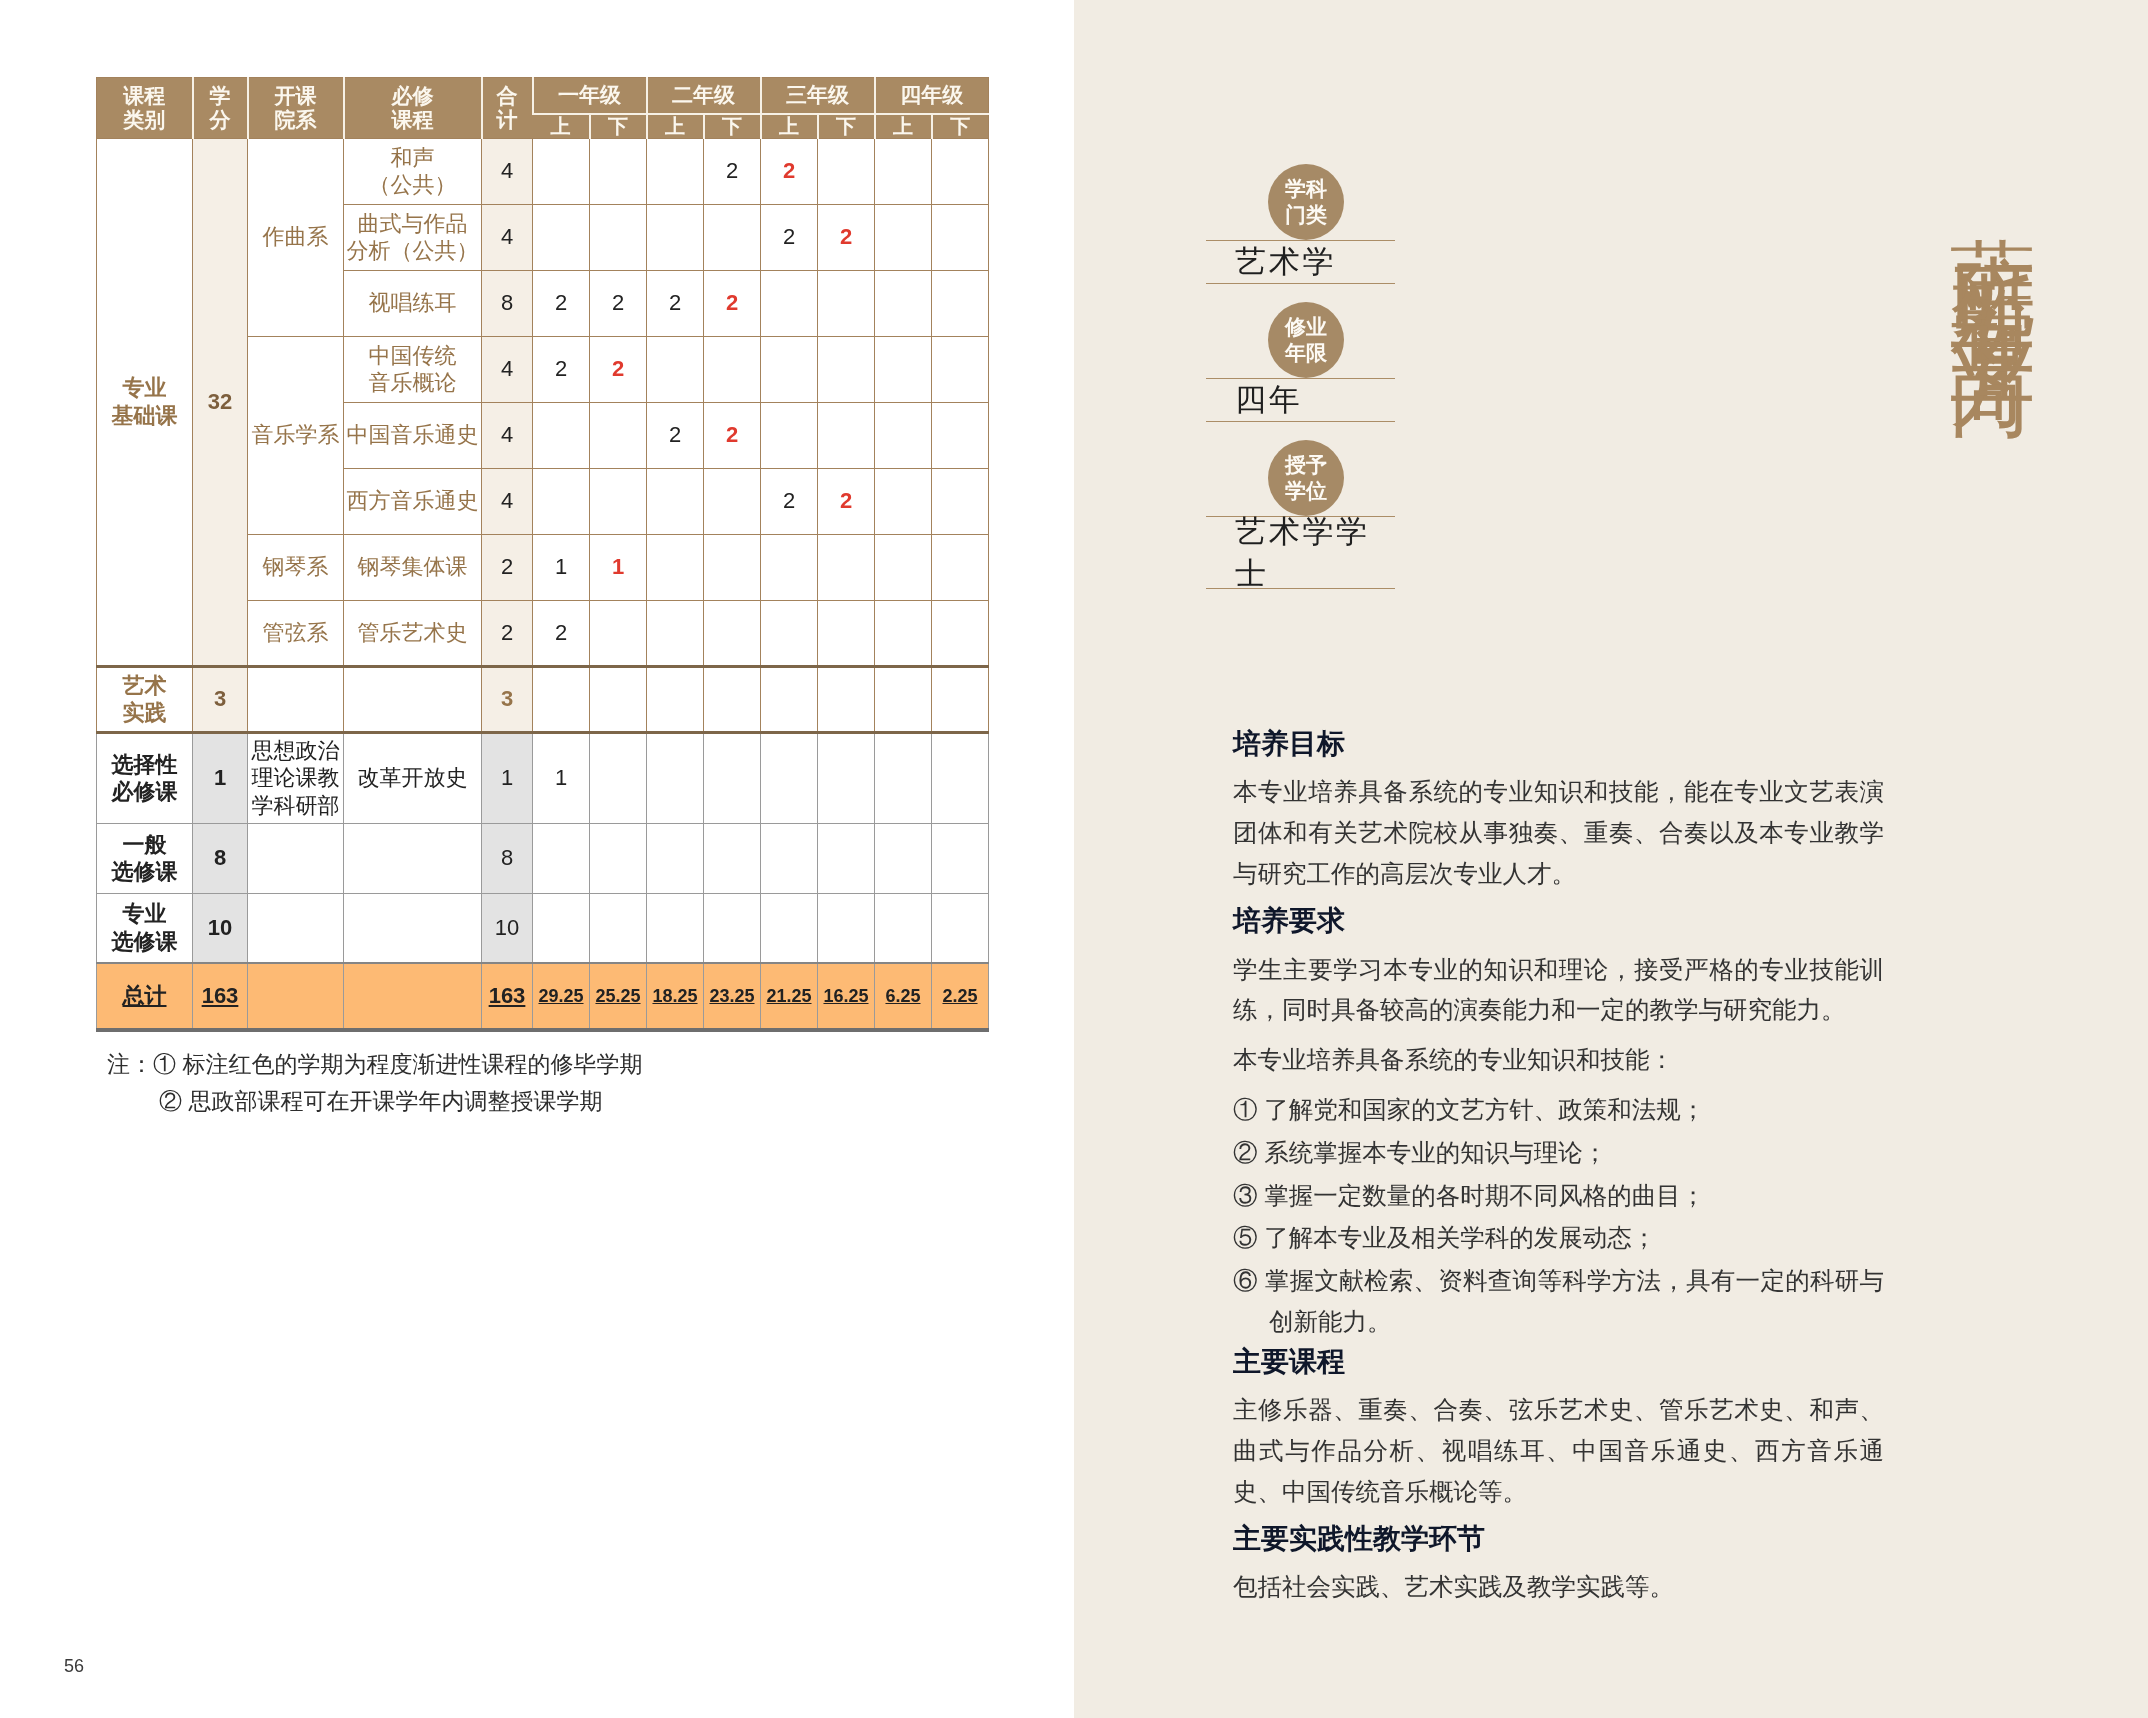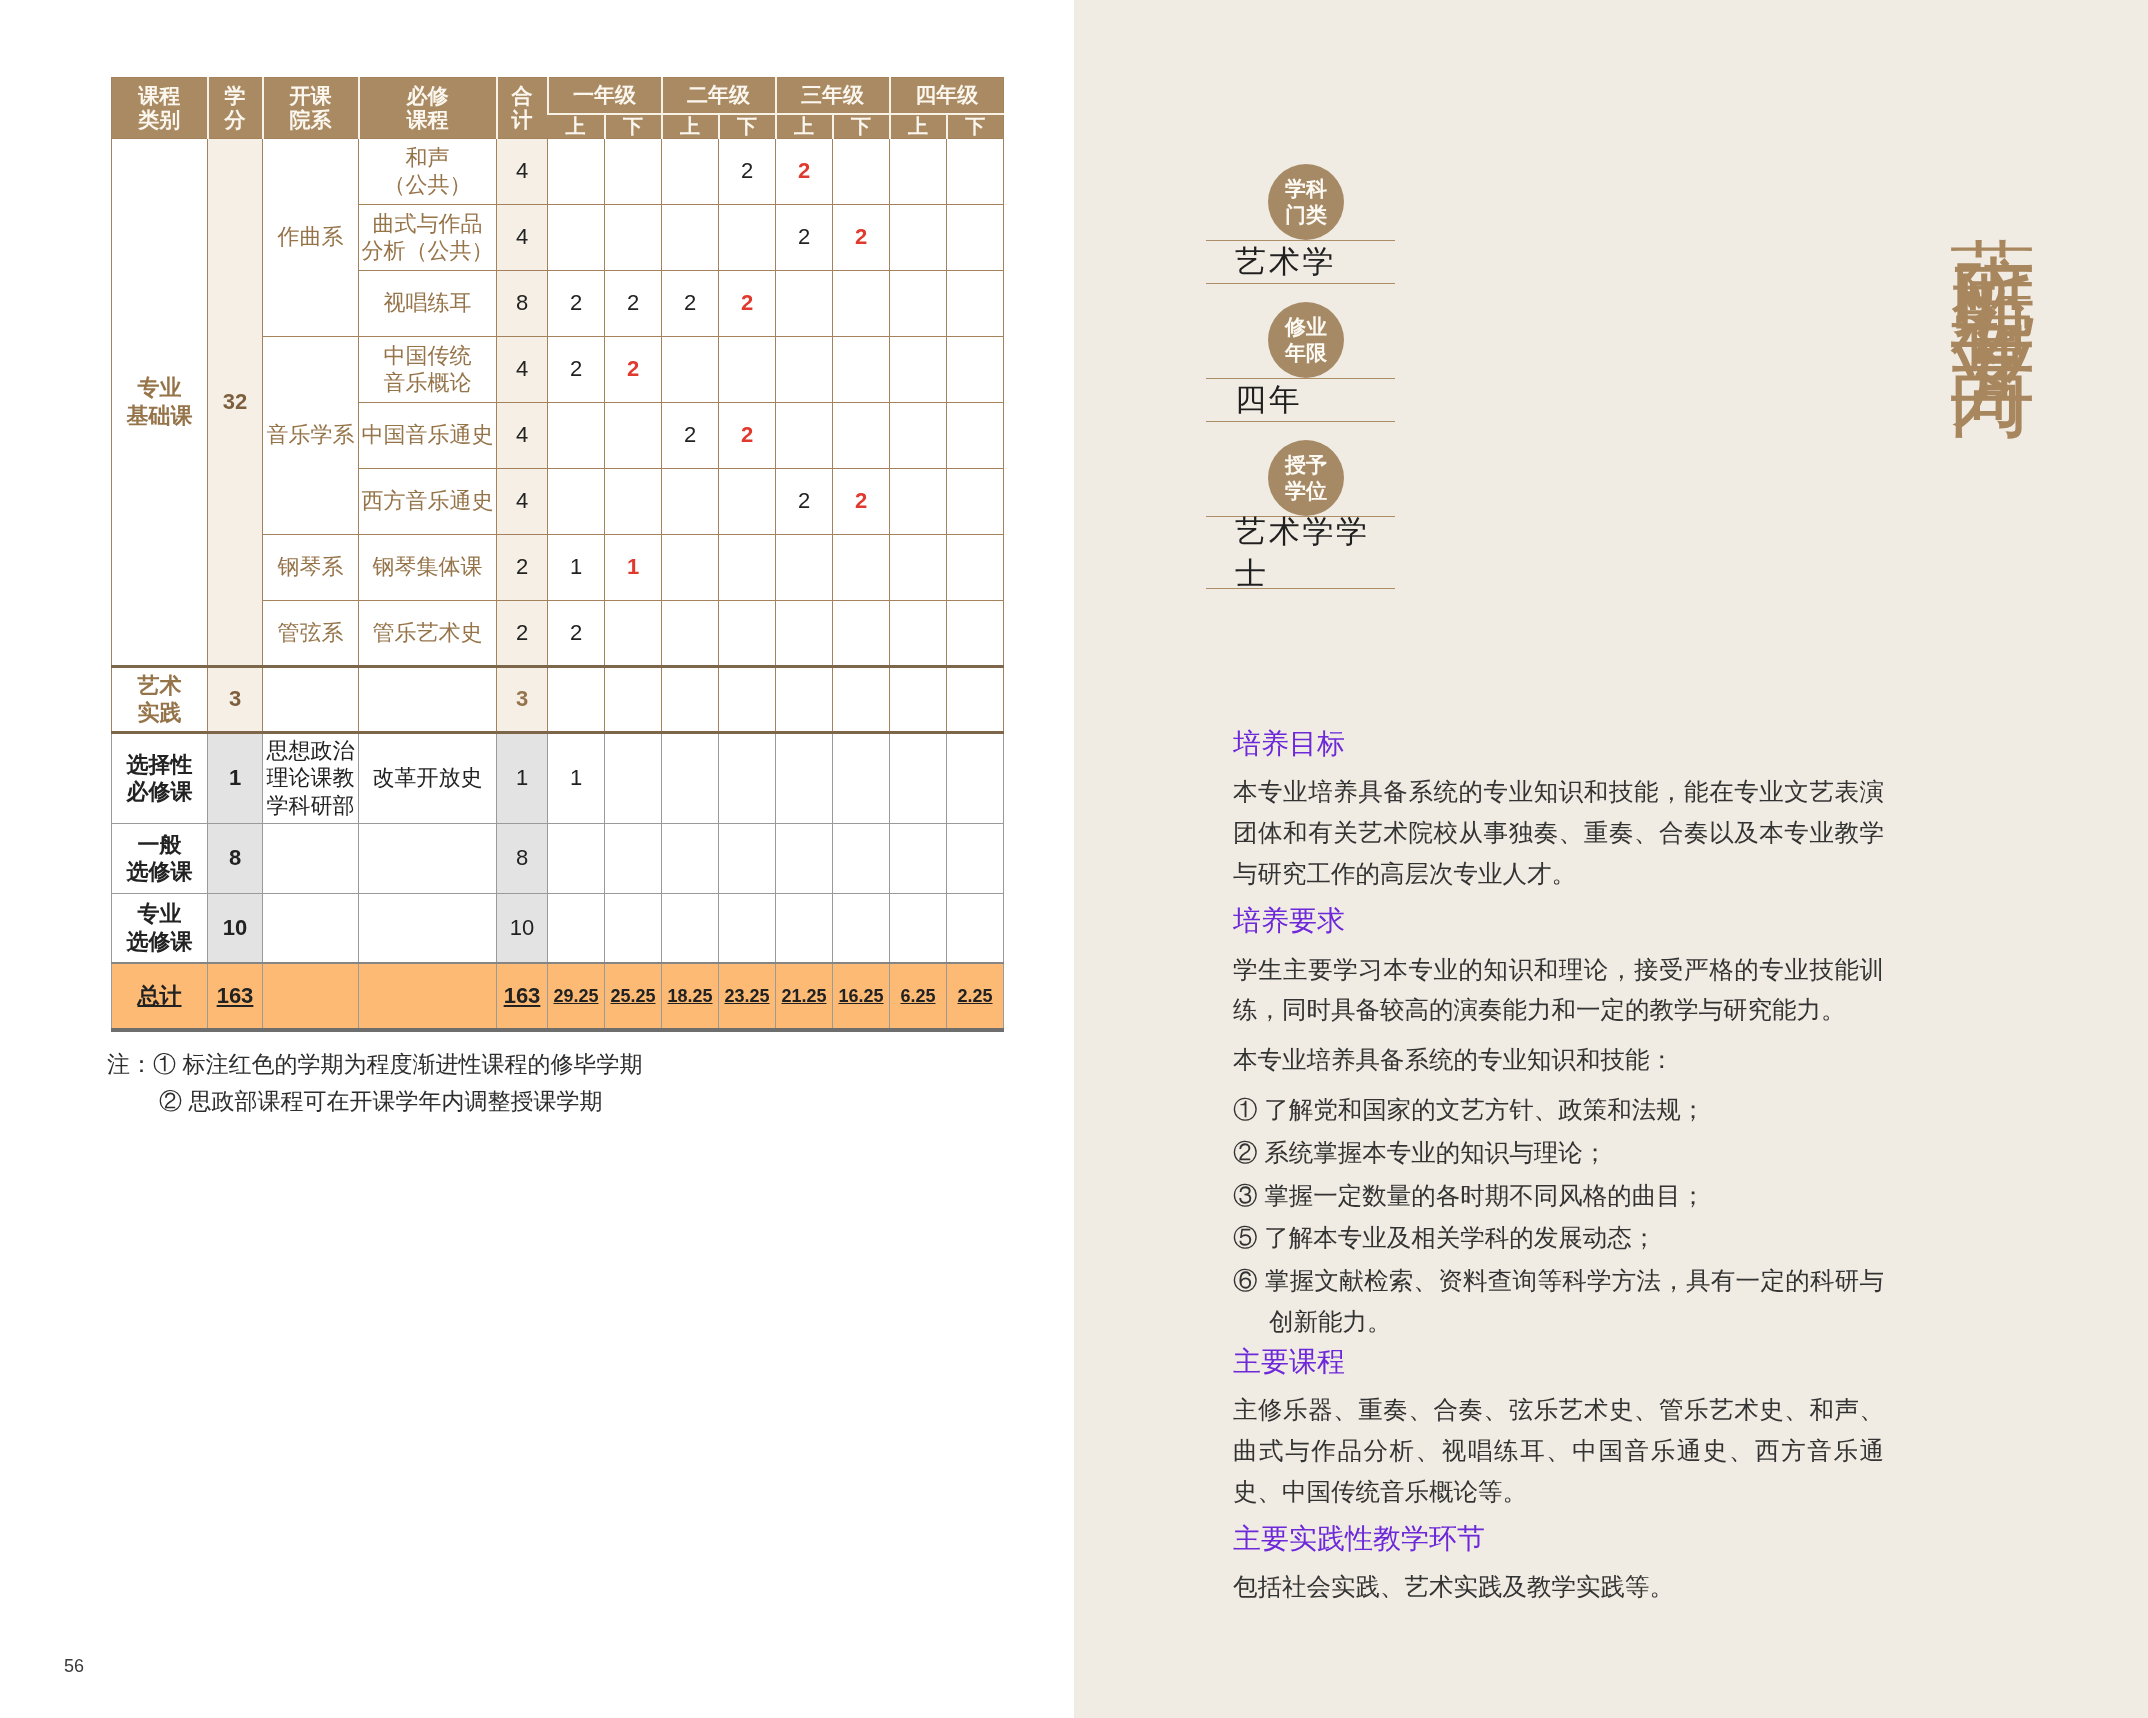--- a/index.html
+++ b/index.html
@@ -14,21 +14,21 @@
     --red:#e03a2e;
     --ink:#222;
   }
   *{margin:0;padding:0;box-sizing:border-box;}
   html,body{width:2148px;height:1718px;}
   body{position:relative;background:#ffffff;font-family:"Liberation Sans",sans-serif;overflow:hidden;}
 
   
   .page-left{position:absolute;left:0;top:0;width:1074px;height:1718px;background:#ffffff;}
 
-  table.curriculum{position:absolute;left:111px;top:77px;border-collapse:collapse;table-layout:fixed;
+  table.curriculum{position:absolute;left:96px;top:77px;border-collapse:collapse;table-layout:fixed;
     border:1.8px solid var(--brown-border);padding-left:12px;}
   col.c-cat{width:96px}col.c-credit{width:55px}col.c-dept{width:96px}
   col.c-course{width:138px}col.c-total{width:51px}col.c-sem{width:57px}
 
   thead tr.h1{height:36px}
   thead tr.h2{height:23.6px}
   th{background:var(--brown);color:#fbf7ee;font-size:21px;font-weight:bold;
      white-space:pre-line;line-height:1.15;text-align:center;vertical-align:middle;
      border-left:2.3px solid #f7f1e6;border-bottom:1.8px solid var(--brown-border);}
   th:first-child{border-left:none;}
@@ -79,21 +79,21 @@
     font-family:Liberation Mono, monospace;font-size:31px;letter-spacing:2.7px;color:#1f1f1f;}
 
   .vtitle{position:absolute;left:861px;top:168px;height:855px;
     writing-mode:vertical-rl;text-orientation:upright;
     font-family:"Liberation Serif",serif;font-size:86px;letter-spacing:17.3px;
     color:#a8875f;}
 
   .sections{position:absolute;left:159px;top:727px;width:651px;}
   .section{}
   .section:first-child{margin-top:0;}
-  .section h3{font-size:28px;font-weight:normal;color:#6d28d9;line-height:1.2;margin-bottom:11.8px;}
+  .section h3{font-size:28px;font-weight:bold;color:#0f172a;line-height:1.2;margin-bottom:11.8px;}
   .section p{font-size:24.5px;color:#333;line-height:1.67;text-align:justify;margin-bottom:9px;}
   .section p.item{margin-bottom:1.8px;padding-left:36px;text-indent:-36px;}
 </style>
 </head>
 <body>
 
 <div class="page-left">
 
   <table class="curriculum">
     <colgroup>

